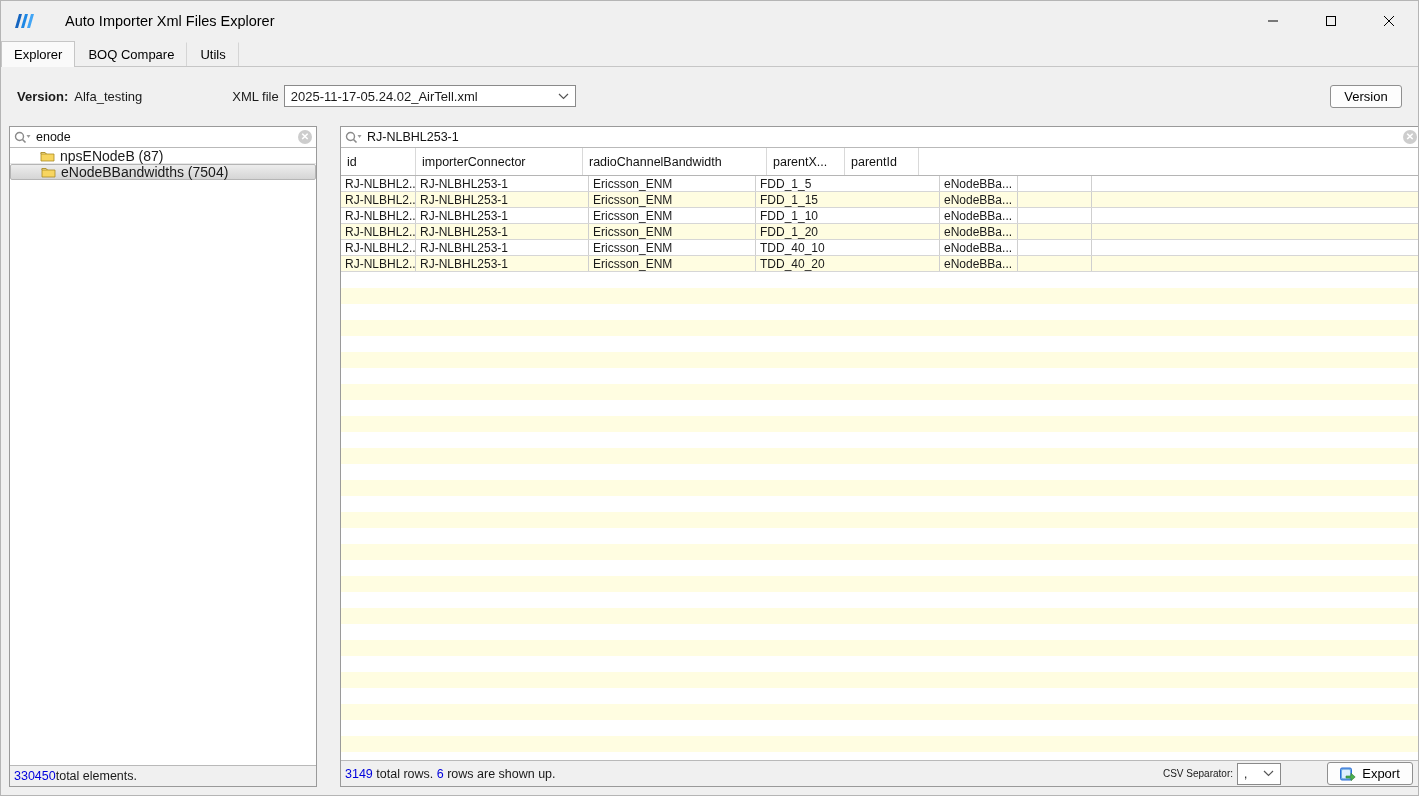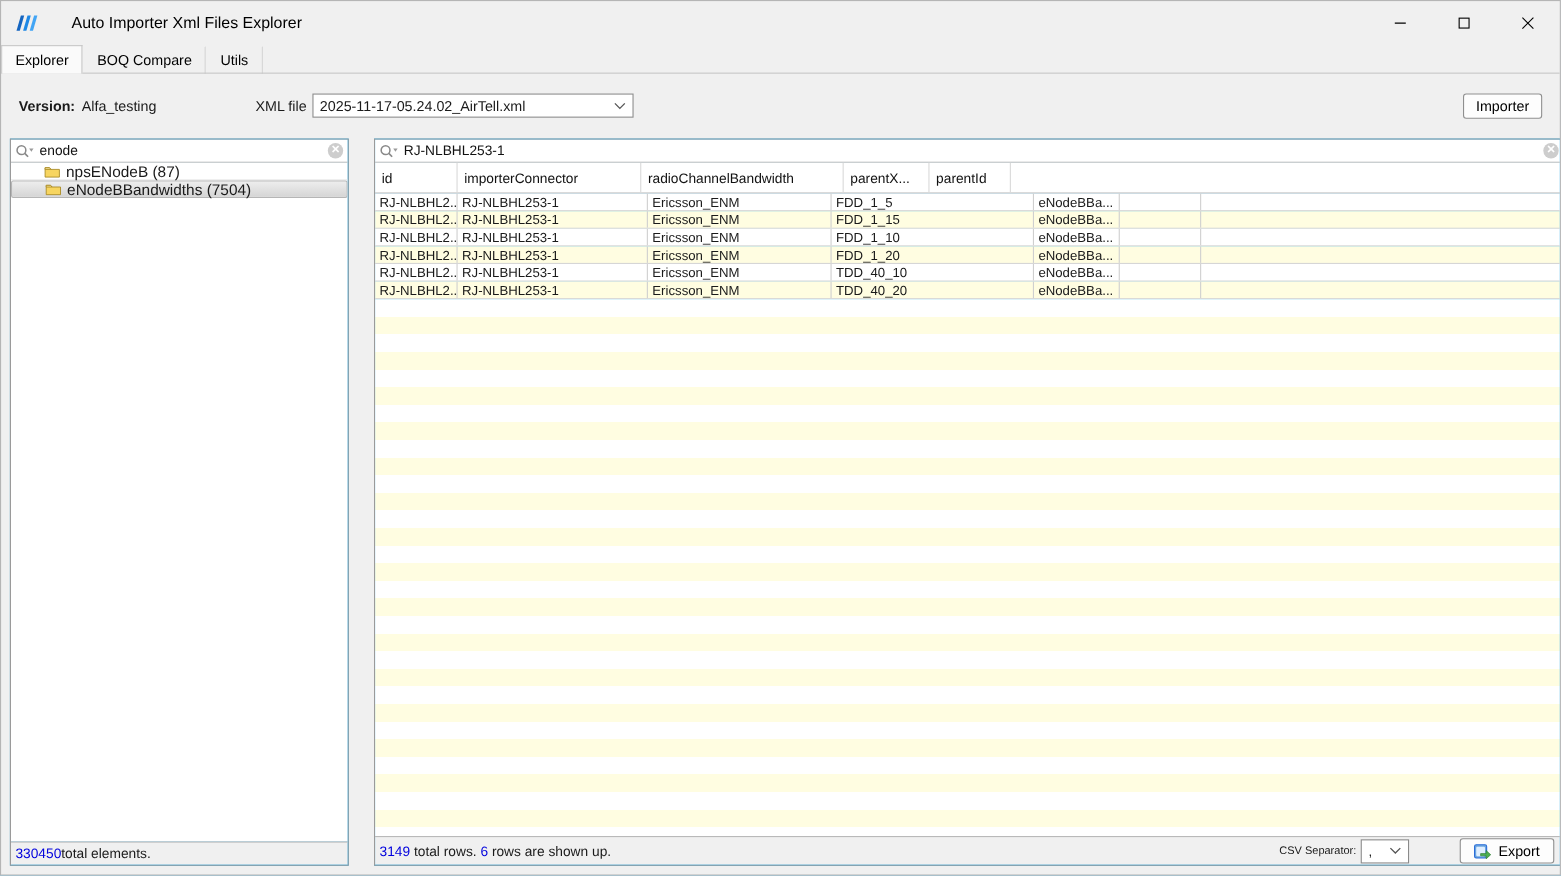--- a/index.html
+++ b/index.html
@@ -34,21 +34,21 @@
   .version-val { margin-left:6px; font-size:13px; }
   .xml-group { display:flex; align-items:center; margin-left:90px; }
   .combo { background:#fff; border:1px solid #8a8a8a; height:22px; display:flex; align-items:center; padding:0 6px; position:relative; }
   .xml-combo { width:292px; margin-left:5px; font-size:13px; }
   .combo .chev { margin-left:auto; color:#555; }
   .btn { background:#fdfdfd; border:1px solid #8f8f8f; border-radius:3px; height:23px;
          display:inline-flex; align-items:center; justify-content:center; padding:0 14px; font-size:13px; }
   .refresh-btn { margin-left:auto; width:72px; }
 
   
-  .panel { position:absolute; background:#0ea5e9; border:1px solid #9a9a9a; display:flex; flex-direction:column; }
+  .panel { position:absolute; background:#c2410c; border:1px solid #9a9a9a; display:flex; flex-direction:column; }
   .panel-left  { left:8px;   top:125px; width:308px;  height:661px; }
   .panel-right { left:339px; top:125px; width:1082px; height:661px; }
 
   .searchrow { height:21px; border-bottom:1px solid #b9b9b9; display:flex; align-items:center; padding:0 4px; background:#fff; flex:0 0 auto; }
   .searchrow .sicon { flex:0 0 auto; display:flex; align-items:center; }
   .searchrow input { border:none; outline:none; flex:1; font-family:"Liberation Sans",sans-serif; font-size:12.5px; margin-left:5px; color:#111; background:transparent; }
   .clear-btn { flex:0 0 auto; width:14px; height:14px; border-radius:50%; background:#cdcdcd;
                color:#fff; font-size:10px; line-height:14px; text-align:center; font-weight:bold; }
 
   
@@ -118,21 +118,21 @@
   <span class="version-val">Alfa_testing</span>
   <div class="xml-group">
     <span class="lbl">XML file</span>
     <div class="combo xml-combo">
       <span>2025-11-17-05.24.02_AirTell.xml</span>
       <svg class="chev" width="11" height="7" viewBox="0 0 11 7">
           <path d="M1,1 L5.5,5.5 L10,1" fill="none" stroke="#555" stroke-width="1.2"></path>
         </svg>
     </div>
   </div>
-  <button class="btn refresh-btn">Importer</button>
+  <button class="btn refresh-btn">Version</button>
 </div>
 
 <div class="panel panel-left">
   <div class="searchrow">
     <span class="sicon">
       <svg width="17" height="13" viewBox="0 0 17 13">
         <circle cx="5.5" cy="5.5" r="4" fill="none" stroke="#8a8a8a" stroke-width="1.4"></circle>
         <line x1="8.5" y1="8.5" x2="11.5" y2="11.5" stroke="#8a8a8a" stroke-width="1.6"></line>
         <polygon points="12.5,4 16.5,4 14.5,7" fill="#9a9a9a"></polygon>
       </svg>

